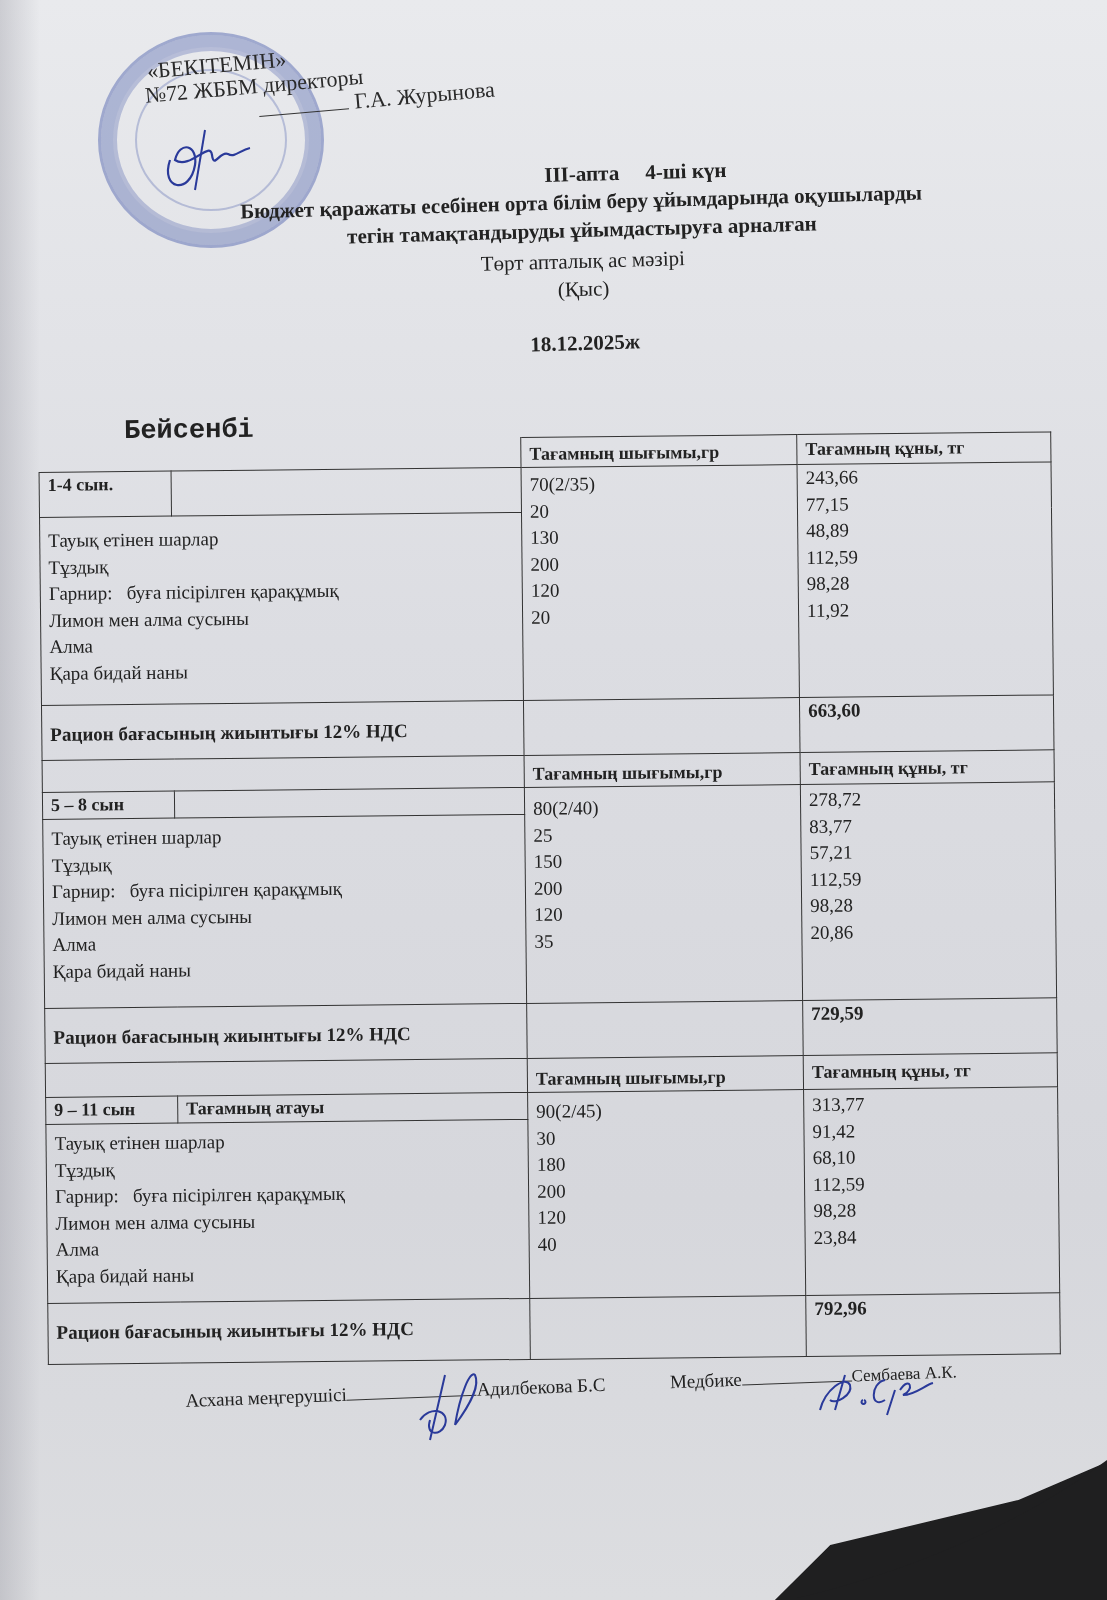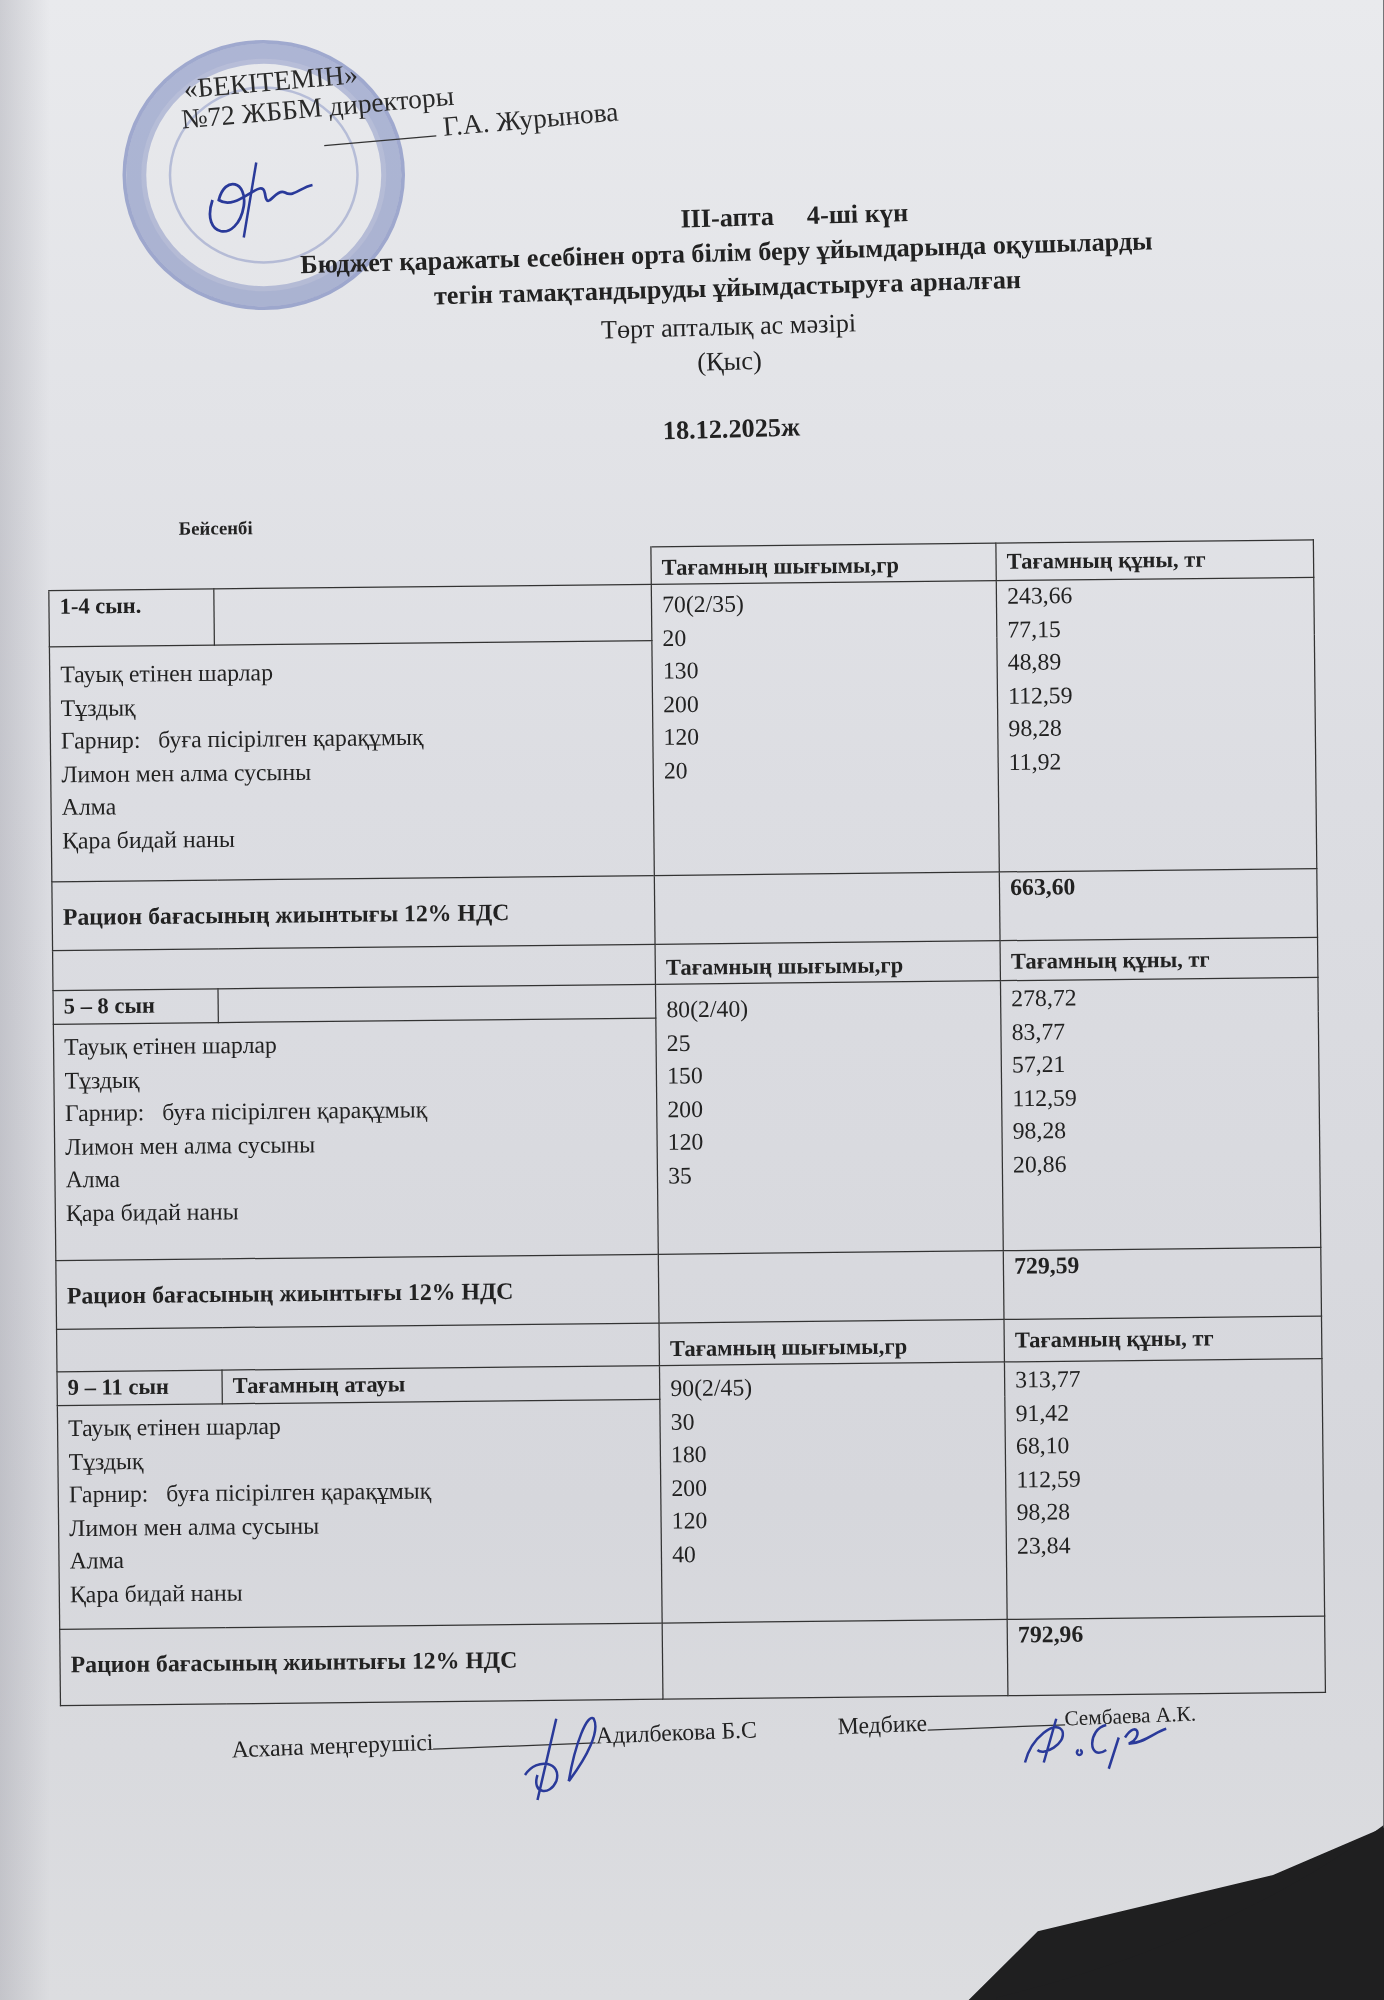--- a/index.html
+++ b/index.html
@@ -47,21 +47,21 @@
       transform: rotate(-1.6deg); transform-origin: center top;
     }
     .title .t1 { margin-left: 110px; }
     .title .t3 { margin-top: 3px; }
     .title .date { margin-top: 26px; }
     .sheet {
       position: absolute; left: 38px; top: 420px; width: 1015px;
       transform: rotate(-0.6deg); transform-origin: left top;
     }
     .day-label {
-      position: absolute; left: 105px; top: -3px; font-size: 15px; font-weight: bold;
+      position: absolute; left: 86px; top: -3px; font-size: 27px; font-weight: bold; font-family: Liberation Mono, monospace;
     }
     table.menu {
       border-collapse: collapse; width: 1012px; table-layout: fixed;
       font-size: 19px;
     }
     table.menu td { border: 1.4px solid #333; vertical-align: top; padding: 2px 8px; }
     .hdr-cell { font-weight: bold; font-size: 18px; }
     .grp-cell { font-weight: bold; font-size: 18px; }
     .items-cell div { line-height: 26.5px; white-space: nowrap; }
     .nums div { line-height: 26.5px; }

